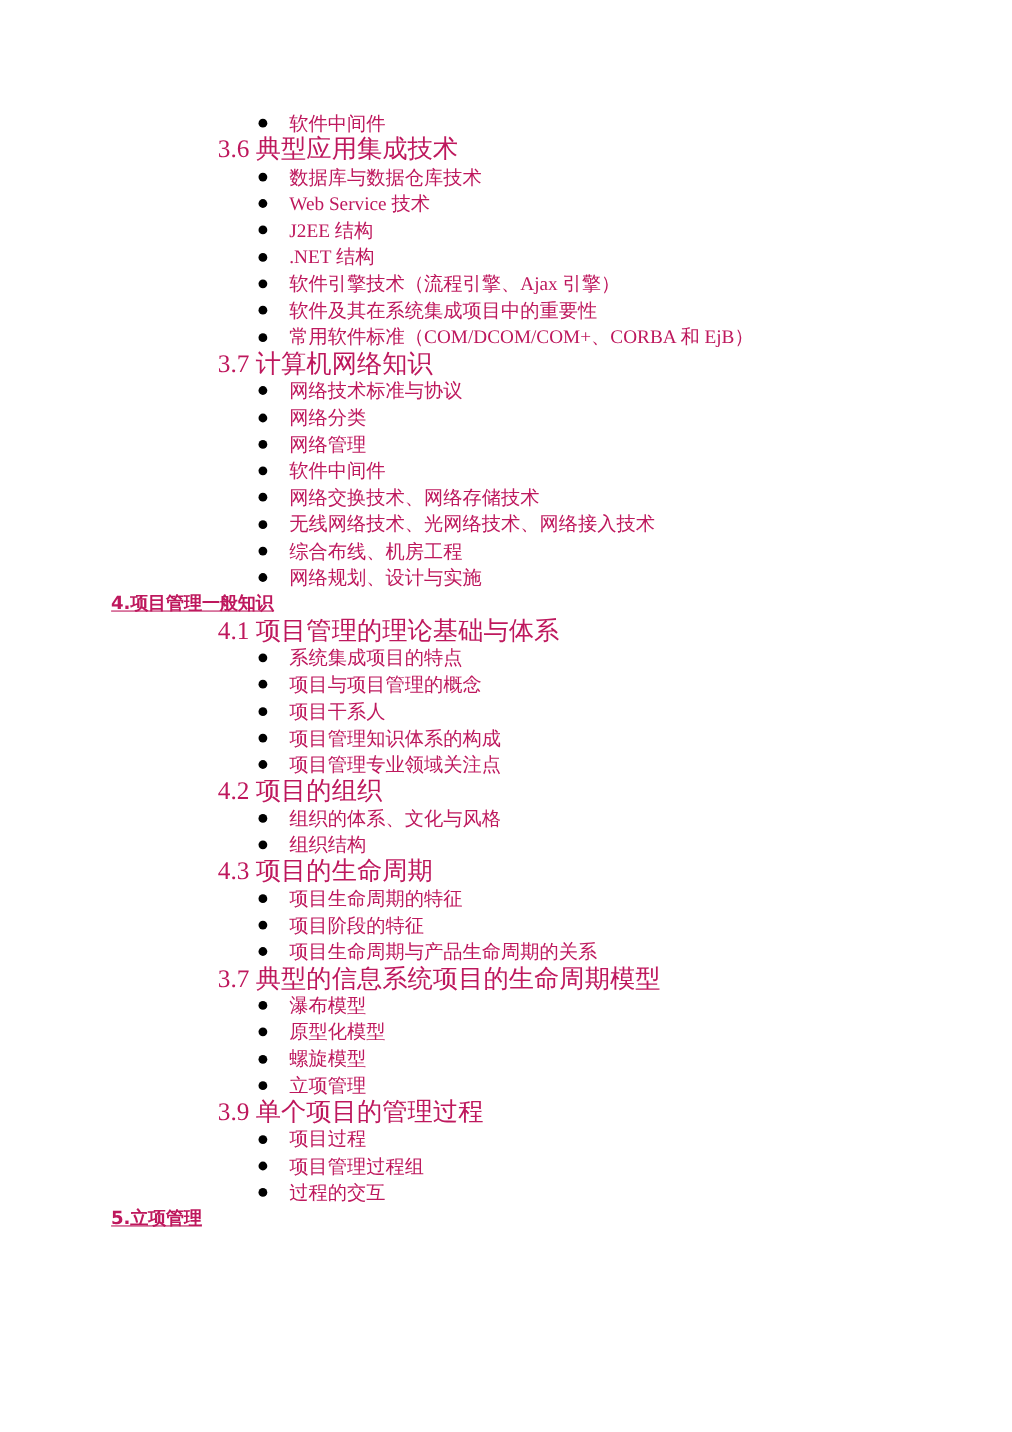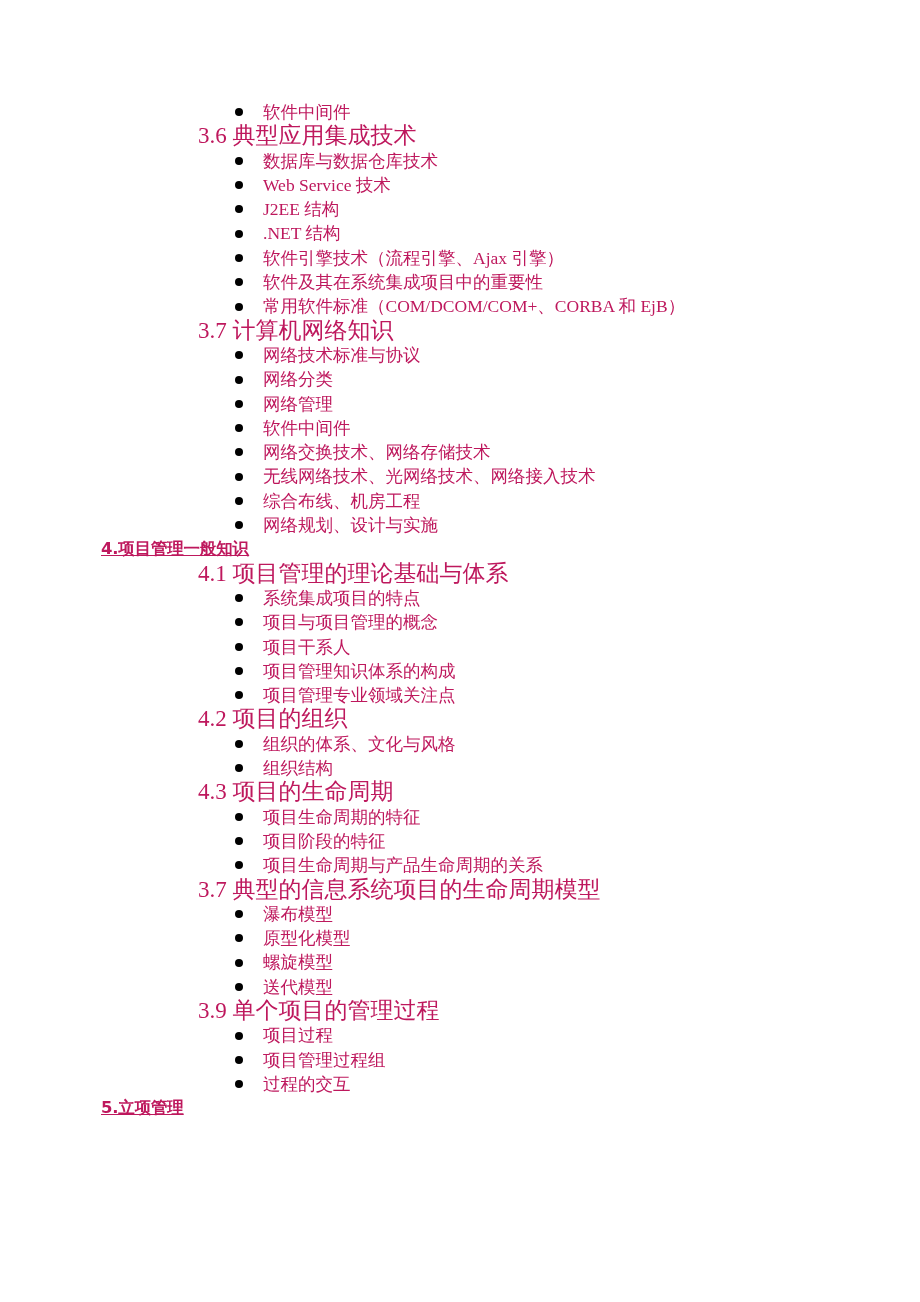--- a/index.html
+++ b/index.html
@@ -114,20 +114,20 @@
       <div class="line bullet-row"><span class="bullet-mark"></span><span class="bullet-text">组织的体系、文化与风格</span></div>
       <div class="line bullet-row"><span class="bullet-mark"></span><span class="bullet-text">组织结构</span></div>
       <div class="line h-sub">4.3 项目的生命周期</div>
       <div class="line bullet-row"><span class="bullet-mark"></span><span class="bullet-text">项目生命周期的特征</span></div>
       <div class="line bullet-row"><span class="bullet-mark"></span><span class="bullet-text">项目阶段的特征</span></div>
       <div class="line bullet-row"><span class="bullet-mark"></span><span class="bullet-text">项目生命周期与产品生命周期的关系</span></div>
       <div class="line h-sub">3.7 典型的信息系统项目的生命周期模型</div>
       <div class="line bullet-row"><span class="bullet-mark"></span><span class="bullet-text">瀑布模型</span></div>
       <div class="line bullet-row"><span class="bullet-mark"></span><span class="bullet-text">原型化模型</span></div>
       <div class="line bullet-row"><span class="bullet-mark"></span><span class="bullet-text">螺旋模型</span></div>
-      <div class="line bullet-row"><span class="bullet-mark"></span><span class="bullet-text">送代模型</span></div>
+      <div class="line bullet-row"><span class="bullet-mark"></span><span class="bullet-text">立项管理</span></div>
       <div class="line h-sub">3.9 单个项目的管理过程</div>
       <div class="line bullet-row"><span class="bullet-mark"></span><span class="bullet-text">项目过程</span></div>
       <div class="line bullet-row"><span class="bullet-mark"></span><span class="bullet-text">项目管理过程组</span></div>
       <div class="line bullet-row"><span class="bullet-mark"></span><span class="bullet-text">过程的交互</span></div>
       <div class="line h-major">5.立项管理</div>
     </div>
 </div>
 
 </body></html>

